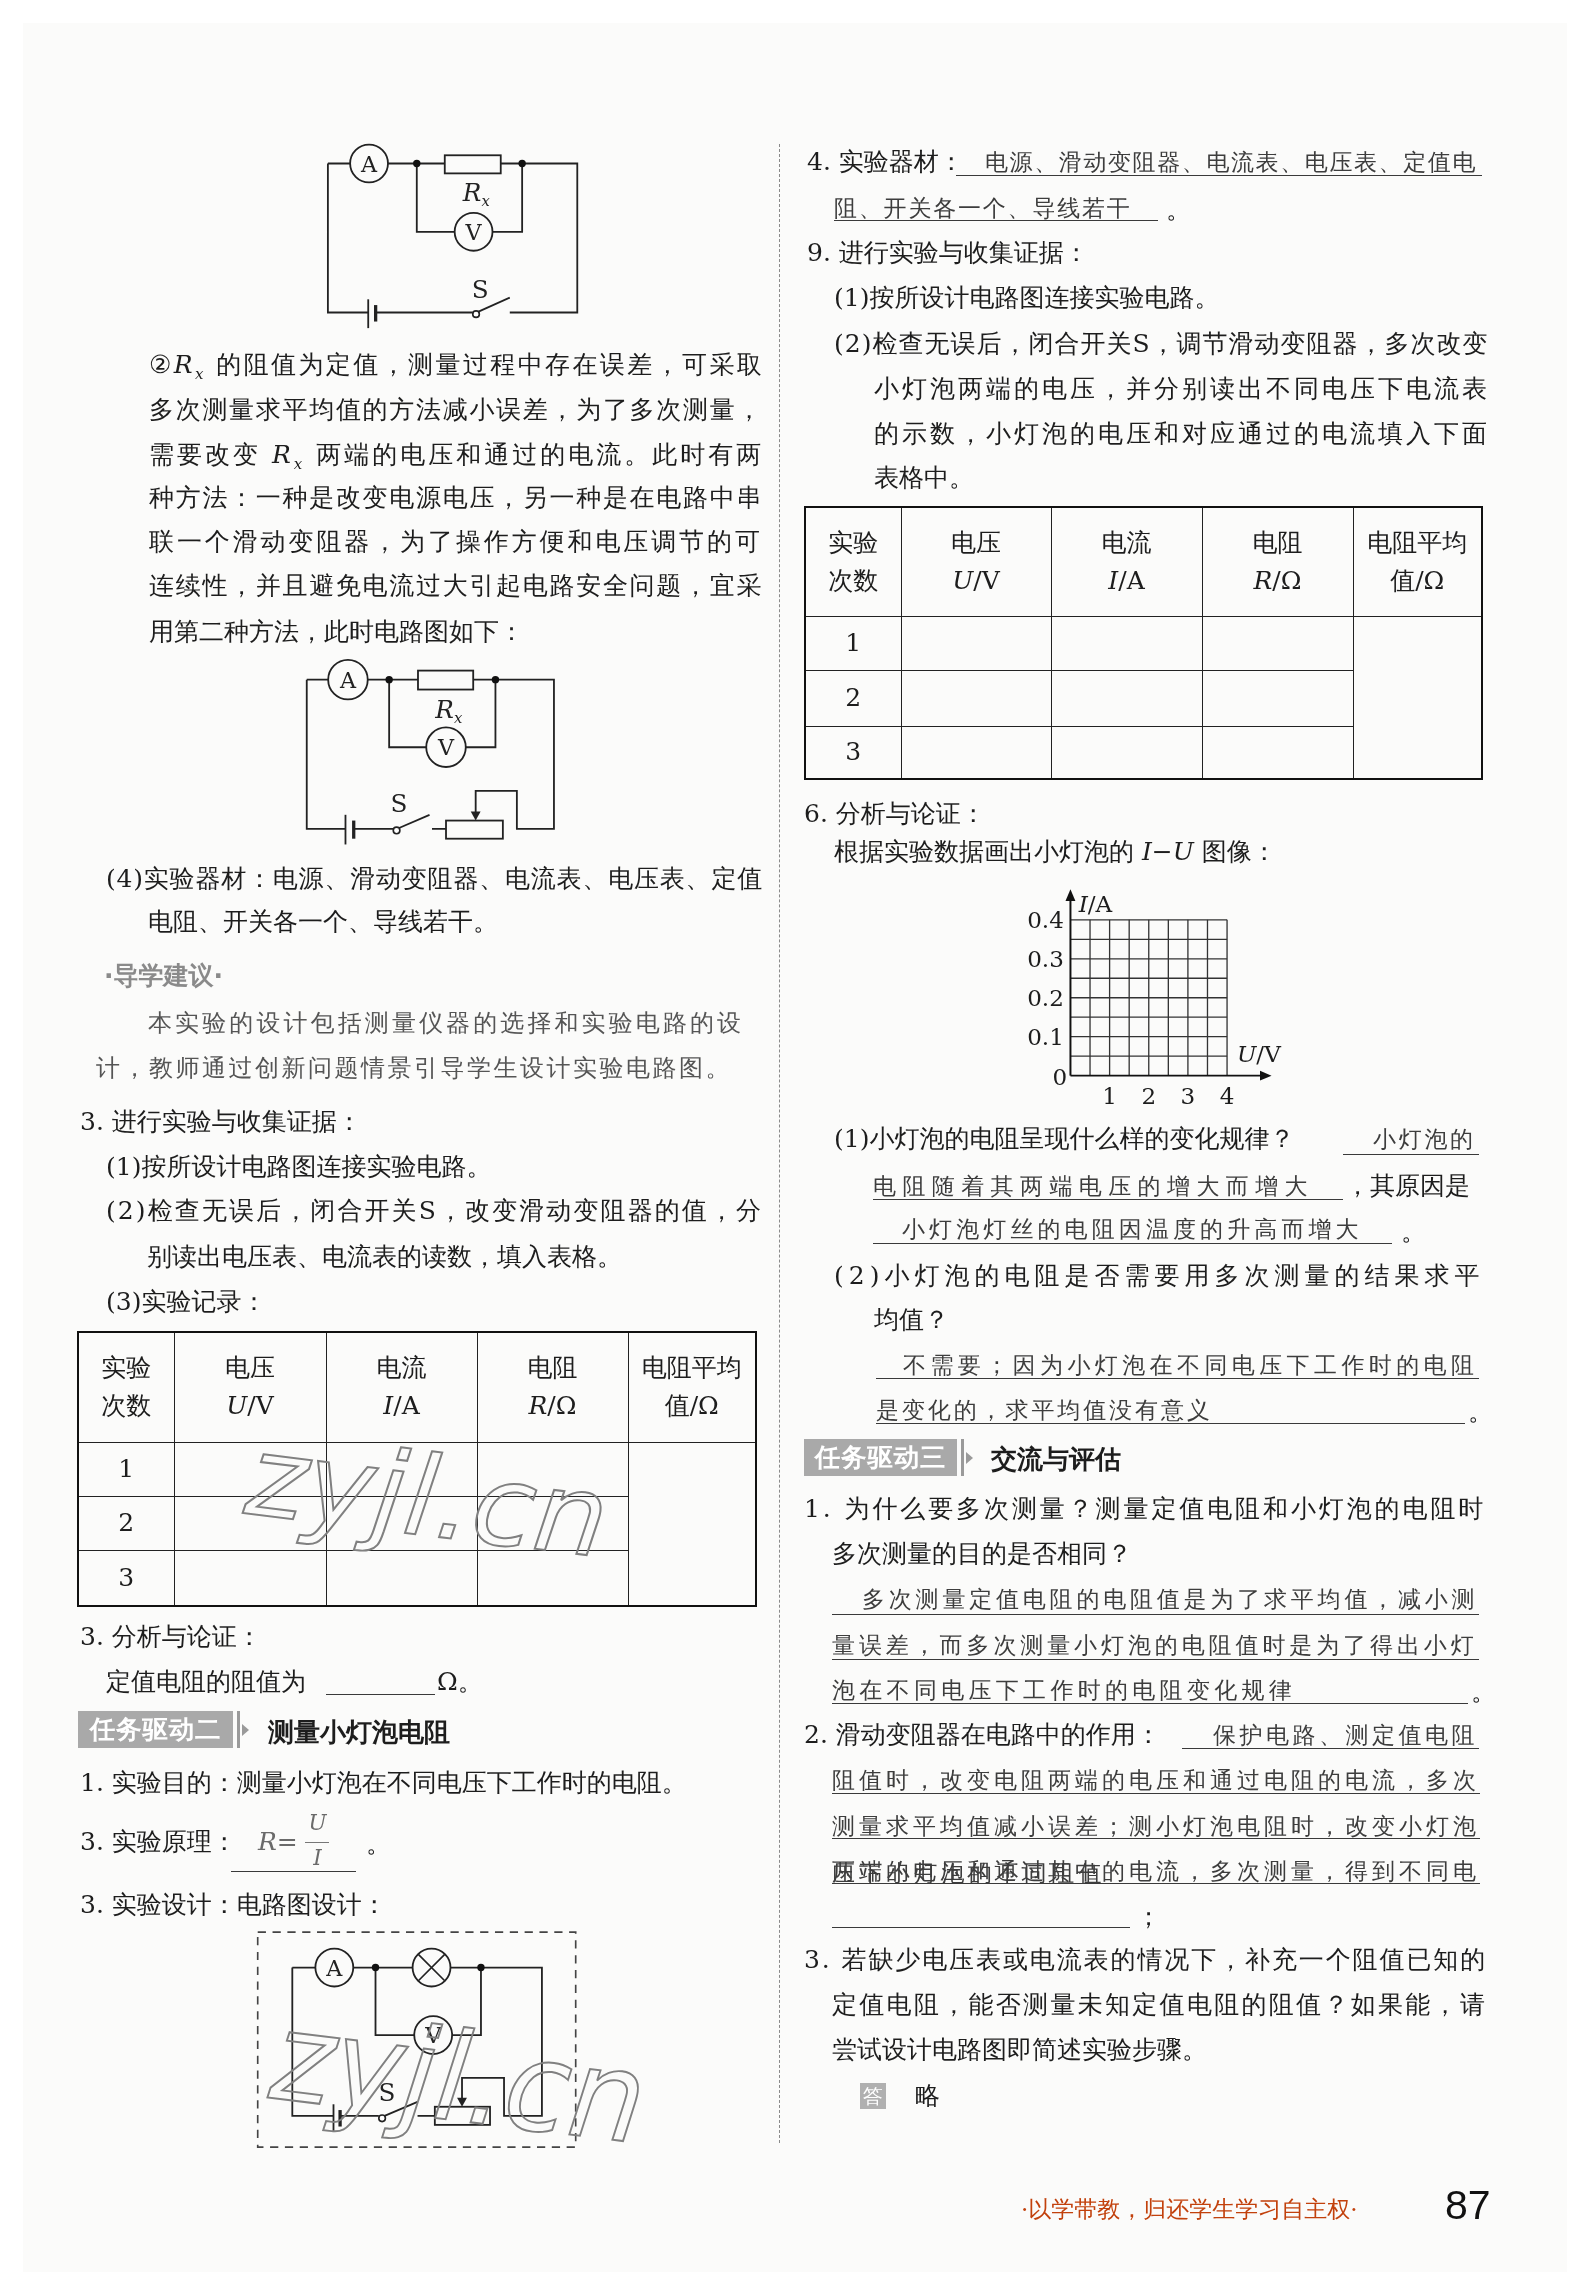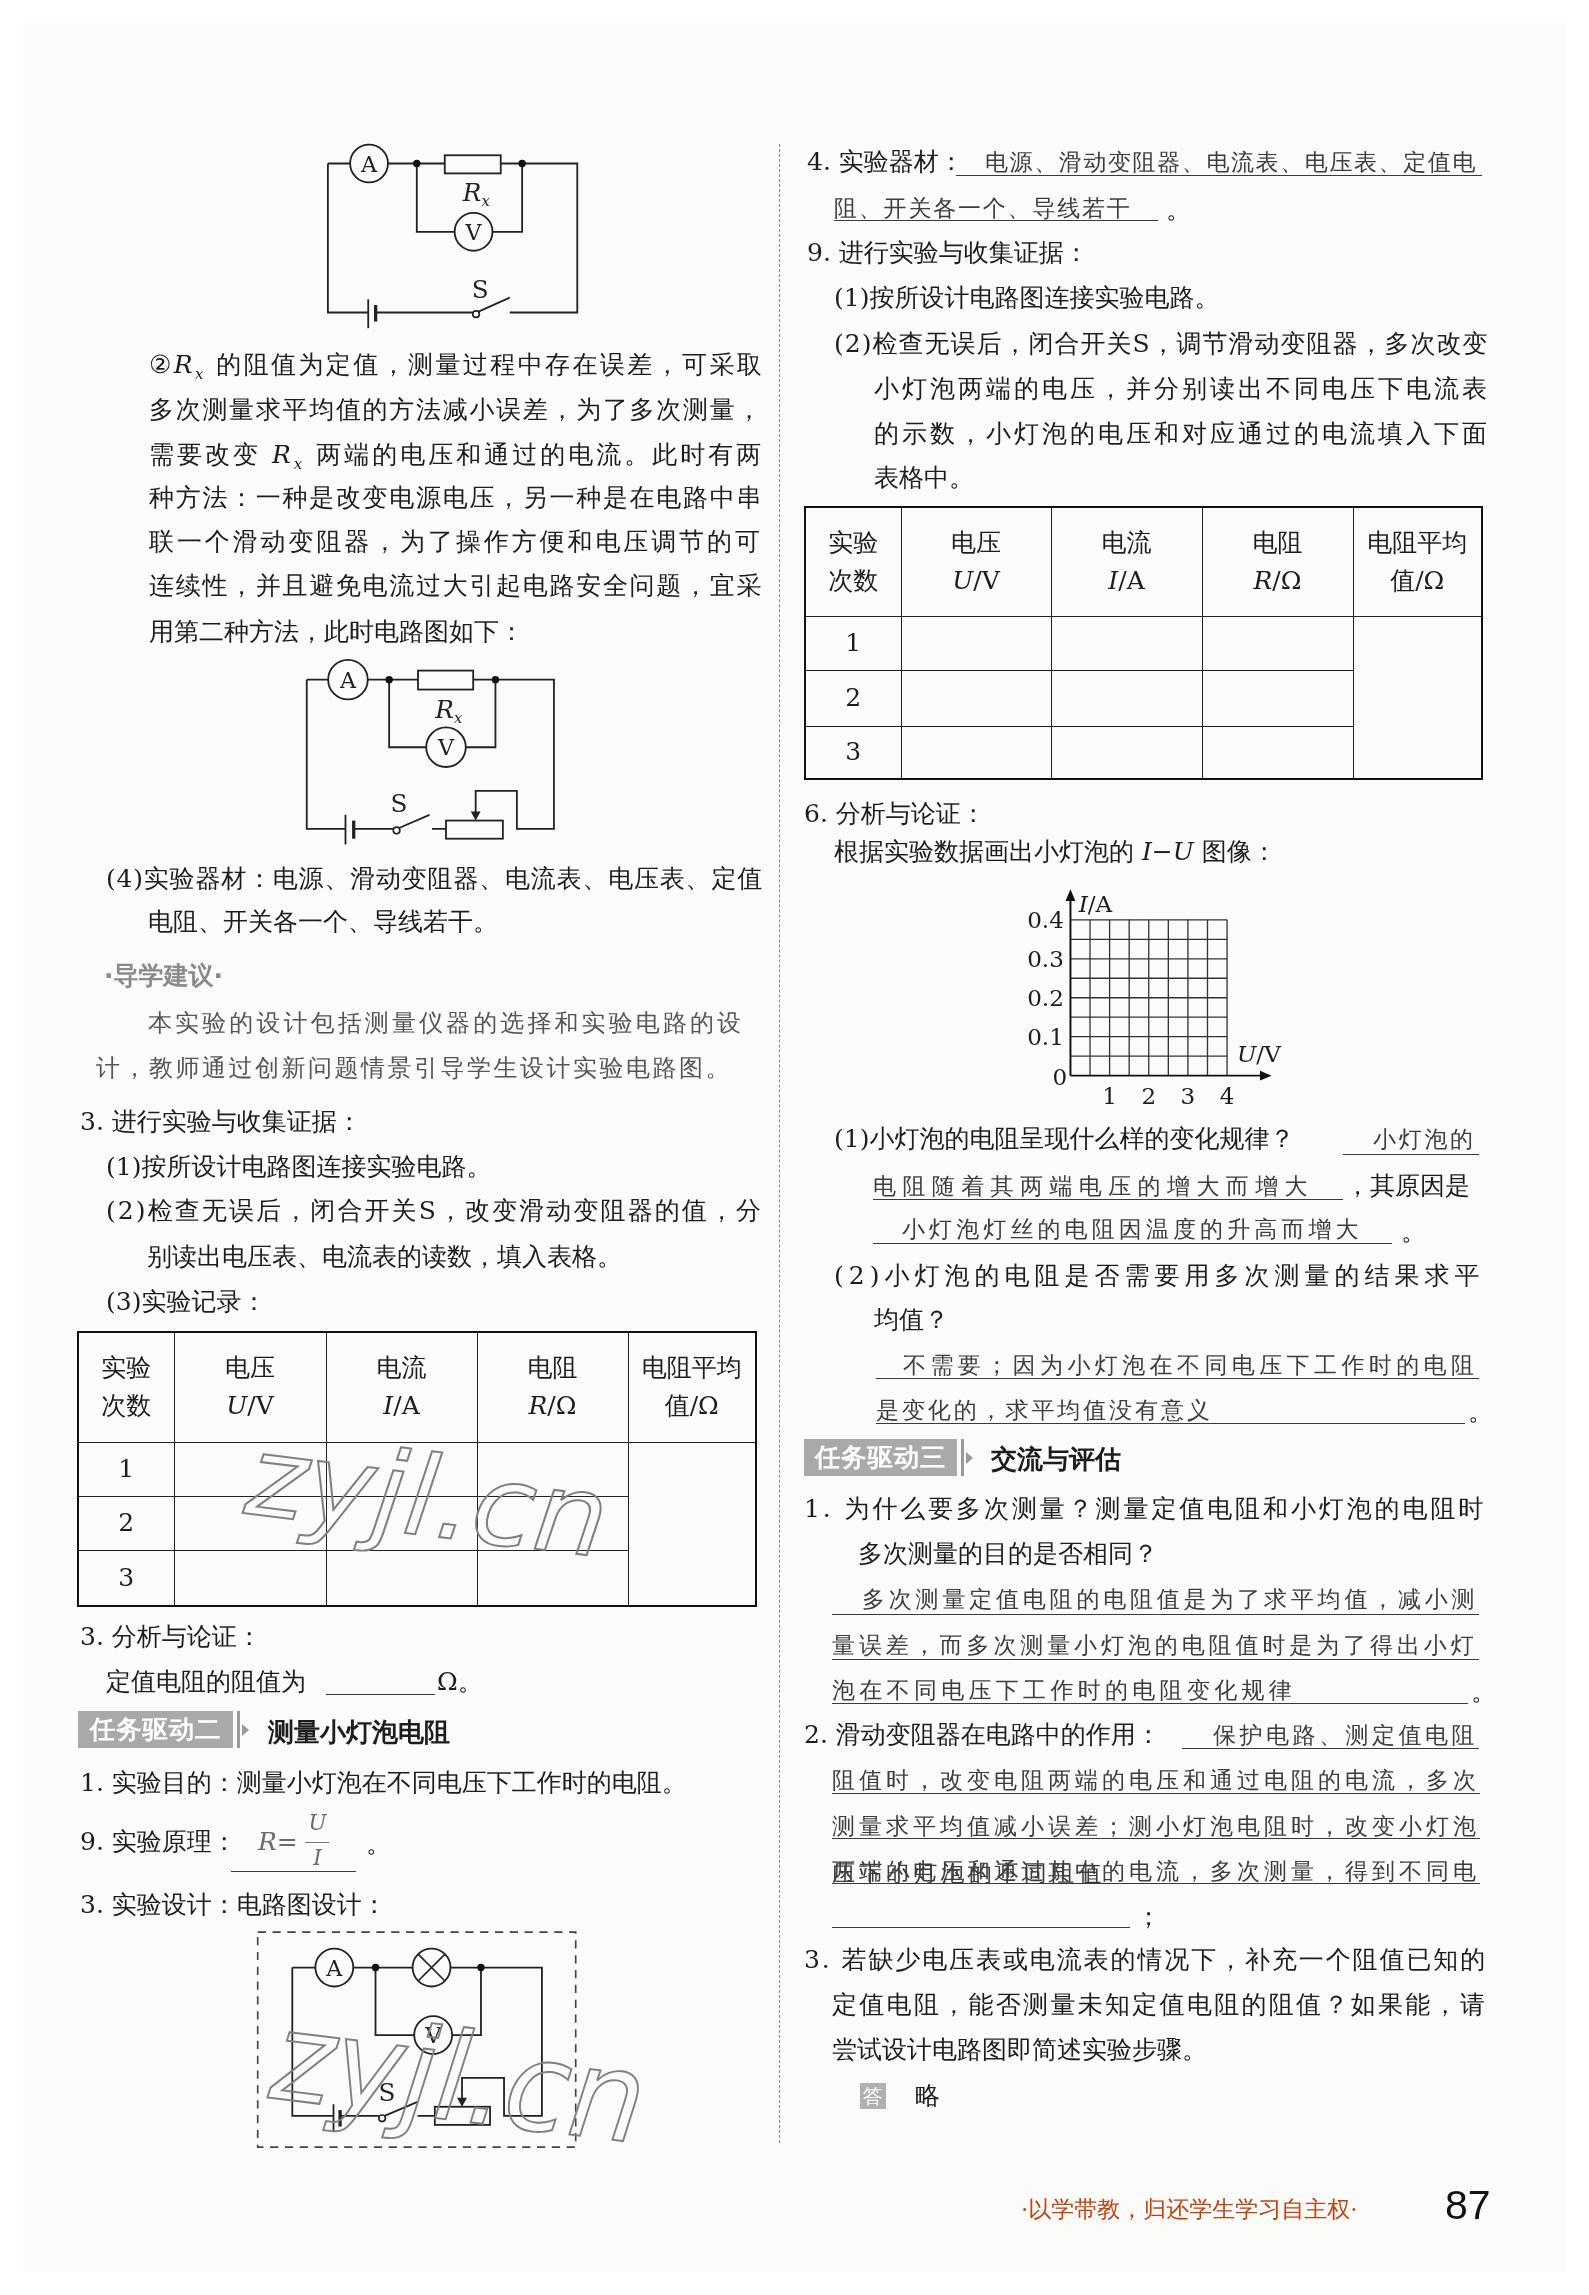--- a/index.html
+++ b/index.html
@@ -138,21 +138,21 @@
 <div class="ln ans" style="left:329px;top:1665px;width:102px;text-align:center;"></div>
 <div class="ul" style="left:326px;top:1694px;width:109px;"></div>
 <div class="ln" style="left:437px;top:1667px;">Ω。</div>
 
 <div class="badge" style="left:78px;top:1711px;width:155px;">任务驱动二</div>
 <div class="badge-bar" style="left:237px;top:1711px;"></div>
 <div class="badge-tri" style="left:242px;top:1724px;"></div>
 <div class="ln sec-title" style="left:268px;top:1717px;">测量小灯泡电阻</div>
 
 <div class="ln" style="left:80px;top:1768px;">1. 实验目的：测量小灯泡在不同电压下工作时的电阻。</div>
-<div class="ln" style="left:80px;top:1827px;">9. 实验原理：</div>
+<div class="ln" style="left:80px;top:1827px;">3. 实验原理：</div>
 <div class="ln gray" style="left:258px;top:1827px;font-style:italic;">R=</div>
 <div class="ln gray" style="left:306px;top:1808px;width:23px;text-align:center;font-style:italic;font-size:21.4px;">U</div>
 <div class="frac-bar" style="left:305px;top:1842px;width:24px;"></div>
 <div class="ln gray" style="left:306px;top:1843px;width:23px;text-align:center;font-style:italic;font-size:21.4px;">I</div>
 <div class="ul" style="left:231px;top:1871px;width:125px;"></div>
 <div class="ln" style="left:366px;top:1829px;">。</div>
 <div class="ln" style="left:80px;top:1890px;">3. 实验设计：电路图设计：</div>
 
 <svg style="left:247px;top:1923px;" width="346" height="239" viewBox="0 0 420 290">
   <rect x="13" y="11" width="386" height="261" fill="none" stroke="#444" stroke-width="2" stroke-dasharray="10 8"></rect>
@@ -284,21 +284,21 @@
 <div class="ln ans fit" style="left: 876px; top: 1395px; width: 338px; letter-spacing: 2.9px;">是变化的，求平均值没有意义</div>
 <div class="ul" style="left:876px;top:1423px;width:589px;"></div>
 <div class="ln" style="left:1468px;top:1397px;">。</div>
 
 <div class="badge" style="left:804px;top:1439px;width:153px;">任务驱动三</div>
 <div class="badge-bar" style="left:961px;top:1439px;"></div>
 <div class="badge-tri" style="left:966px;top:1452px;"></div>
 <div class="ln sec-title" style="left:991px;top:1444px;">交流与评估</div>
 
 <div class="ln fit" style="left: 804px; top: 1494px; width: 675px; letter-spacing: 2.9px;">1. 为什么要多次测量？测量定值电阻和小灯泡的电阻时</div>
-<div class="ln" style="left:832px;top:1539px;margin-left:26px;">多次测量的目的是否相同？</div>
+<div class="ln" style="left:832px;top:1539px;">多次测量的目的是否相同？</div>
 <div class="ln ans fit" style="left: 862px; top: 1584px; width: 617px; letter-spacing: 3.8px;">多次测量定值电阻的电阻值是为了求平均值，减小测</div>
 <div class="ul" style="left:832px;top:1614px;width:647px;"></div>
 <div class="ln ans fit" style="left: 832px; top: 1630px; width: 647px; letter-spacing: 3.9px;">量误差，而多次测量小灯泡的电阻值时是为了得出小灯</div>
 <div class="ul" style="left:832px;top:1659px;width:647px;"></div>
 <div class="ln ans fit" style="left: 832px; top: 1675px; width: 464px; letter-spacing: 4.3px;">泡在不同电压下工作时的电阻变化规律</div>
 <div class="ul" style="left:832px;top:1703px;width:636px;"></div>
 <div class="ln" style="left:1471px;top:1677px;">。</div>
 
 <div class="ln" style="left:804px;top:1720px;">2. 滑动变阻器在电路中的作用：</div>
 <div class="ln ans fit" style="left: 1213px; top: 1720px; width: 266px; letter-spacing: 3.5px;">保护电路、测定值电阻</div>

